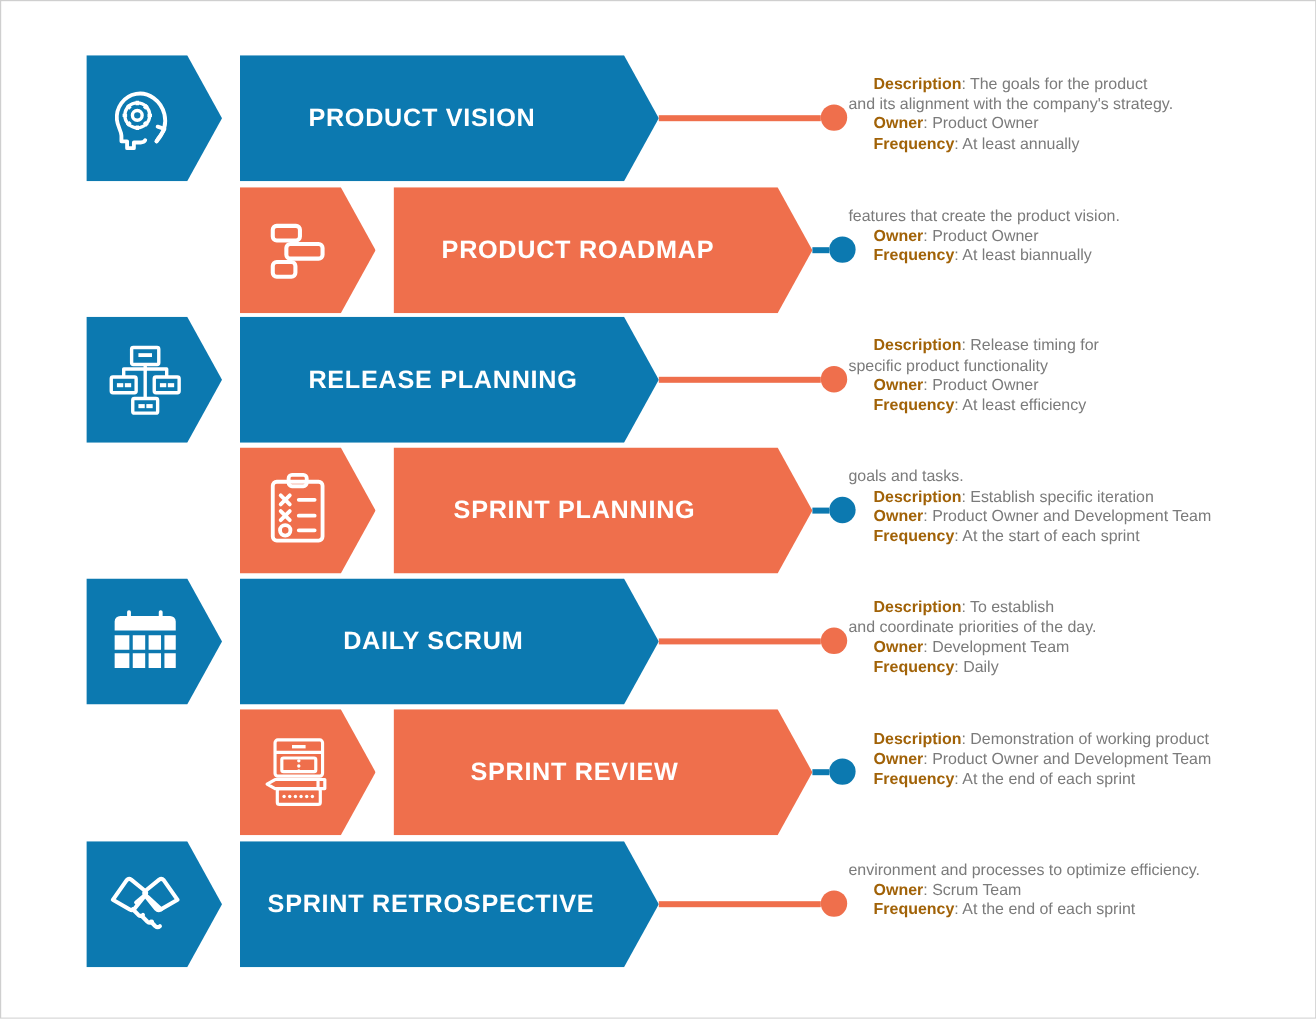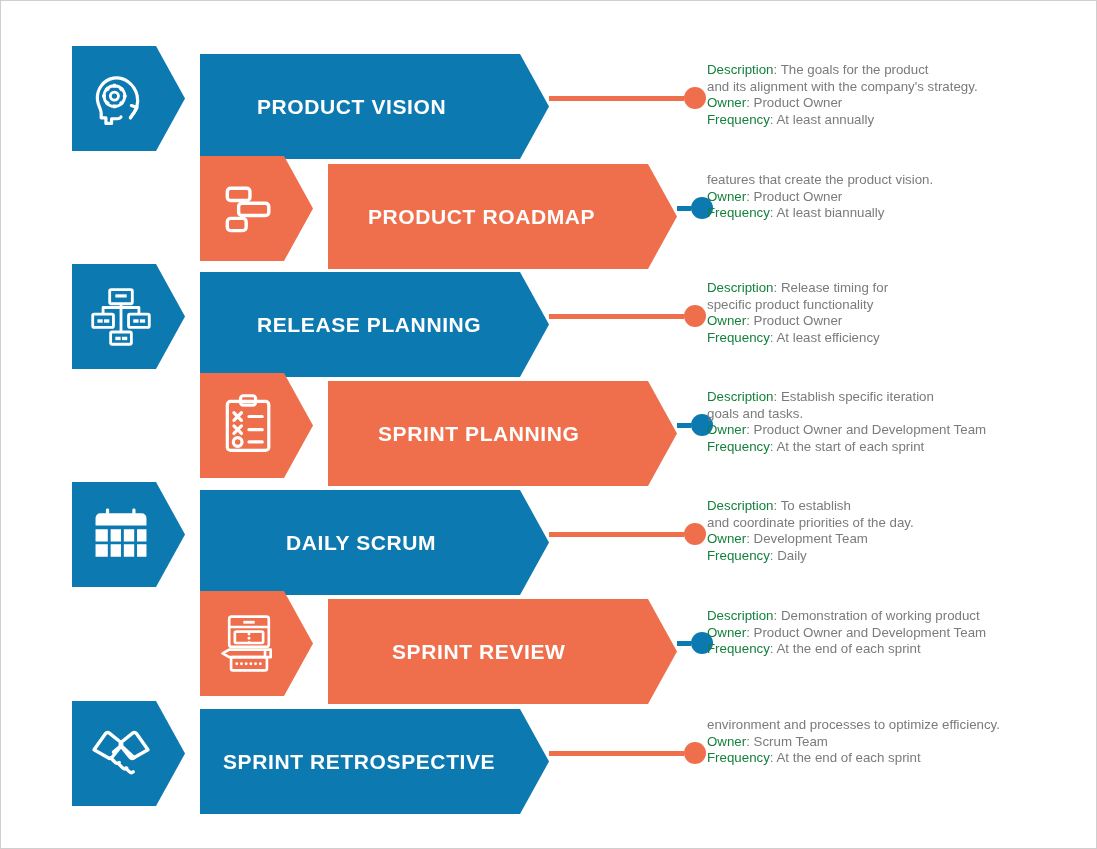--- a/index.html
+++ b/index.html
@@ -42,21 +42,20 @@
     width: 66px;
     height: 66px;
   }
   .badge .glyph svg { width: 66px; height: 66px; }
 
   
   .banner {
     position: absolute;
     top: 0;
     height: 105px;
-    margin-top: 8px;
   }
   .banner > svg { display: block; height: 105px; }
   .banner-label {
     position: absolute;
     top: 0;
     left: 0;
     height: 105px;
     display: flex;
     align-items: center;
     color: #ffffff;
@@ -82,21 +81,21 @@
 
   
   .desc {
     position: absolute;
     left: 706px;
     width: 330px;
     color: #7b7b7b;
     font-size: 13.3px;
     line-height: 16.6px;
   }
-  .desc b { color: #15803d; font-weight: normal; }
+  .desc b { color: #a16207; font-weight: bold; margin-left: 21px; }
   .desc .line { white-space: normal; }
 </style>
 </head>
 <body>
 
 <div id="canvas">
     <div class="row" style="top: 45px;">
       <div class="badge" style="left: 71px;">
         <svg viewBox="0 0 113 105">
           <path d="M0 0 H84 L113 52.5 L84 105 H0 Z" fill="#0c79b0"></path>
@@ -225,22 +224,22 @@
       </div>
       <div class="connector" style="left: 676px; width: 14px; background: rgb(12, 121, 176);"></div>
       <div class="dot" style="left: 690px; background: rgb(12, 121, 176);"></div>
       <div class="banner" style="left: 327px; width: 349px;">
         <svg viewBox="0 0 349 105" width="349" height="105">
           <path d="M0 0 H320 L349 52.5 L320 105 H0 Z" fill="#ef6f4c"></path>
         </svg>
         <span class="banner-label" style="left:50px">SPRINT PLANNING</span>
       </div>
       <div class="desc" style="top: 16px;">
+        <div class="line">goals and tasks.</div>
         <div class="line"><b>Description</b><span>: Establish specific iteration</span></div>
-        <div class="line">goals and tasks.</div>
         <div class="line"><b>Owner</b><span>: Product Owner and Development Team</span></div>
         <div class="line"><b>Frequency</b><span>: At the start of each sprint</span></div>
       </div>
     </div>
     <div class="row" style="top: 481px;">
       <div class="badge" style="left: 71px;">
         <svg viewBox="0 0 113 105">
           <path d="M0 0 H84 L113 52.5 L84 105 H0 Z" fill="#0c79b0"></path>
         </svg>
         <span class="glyph">

